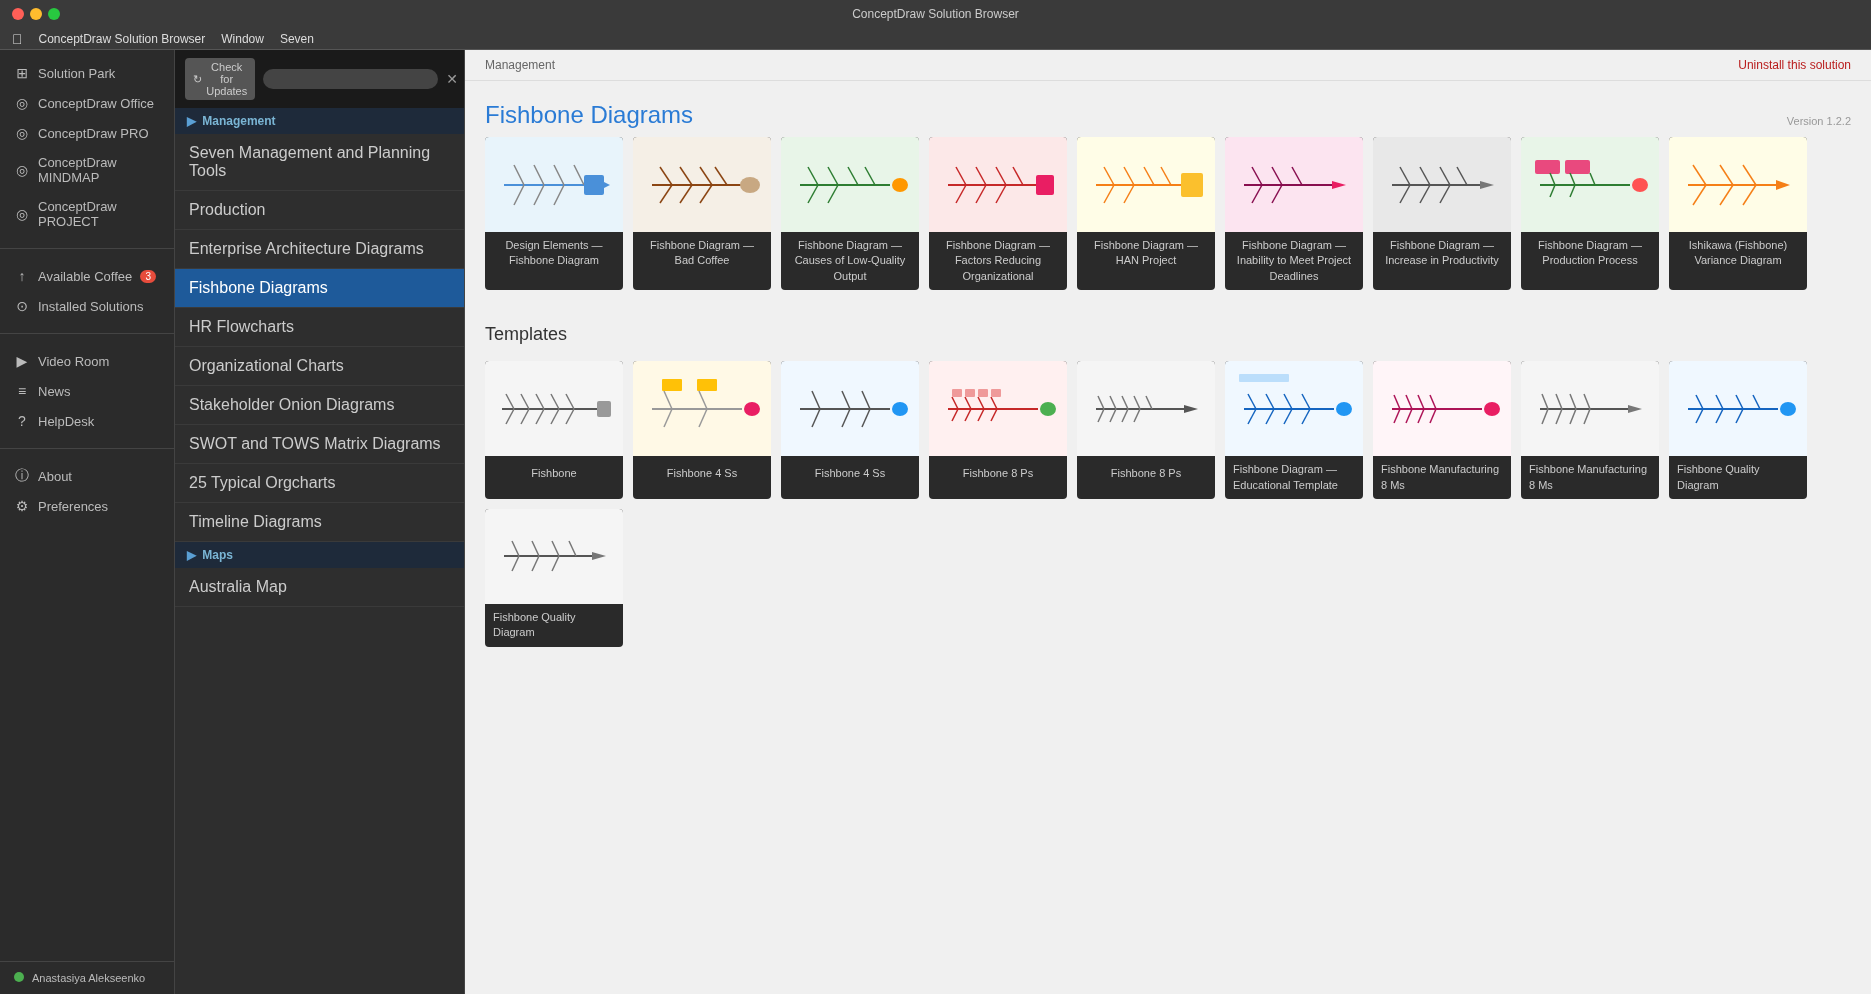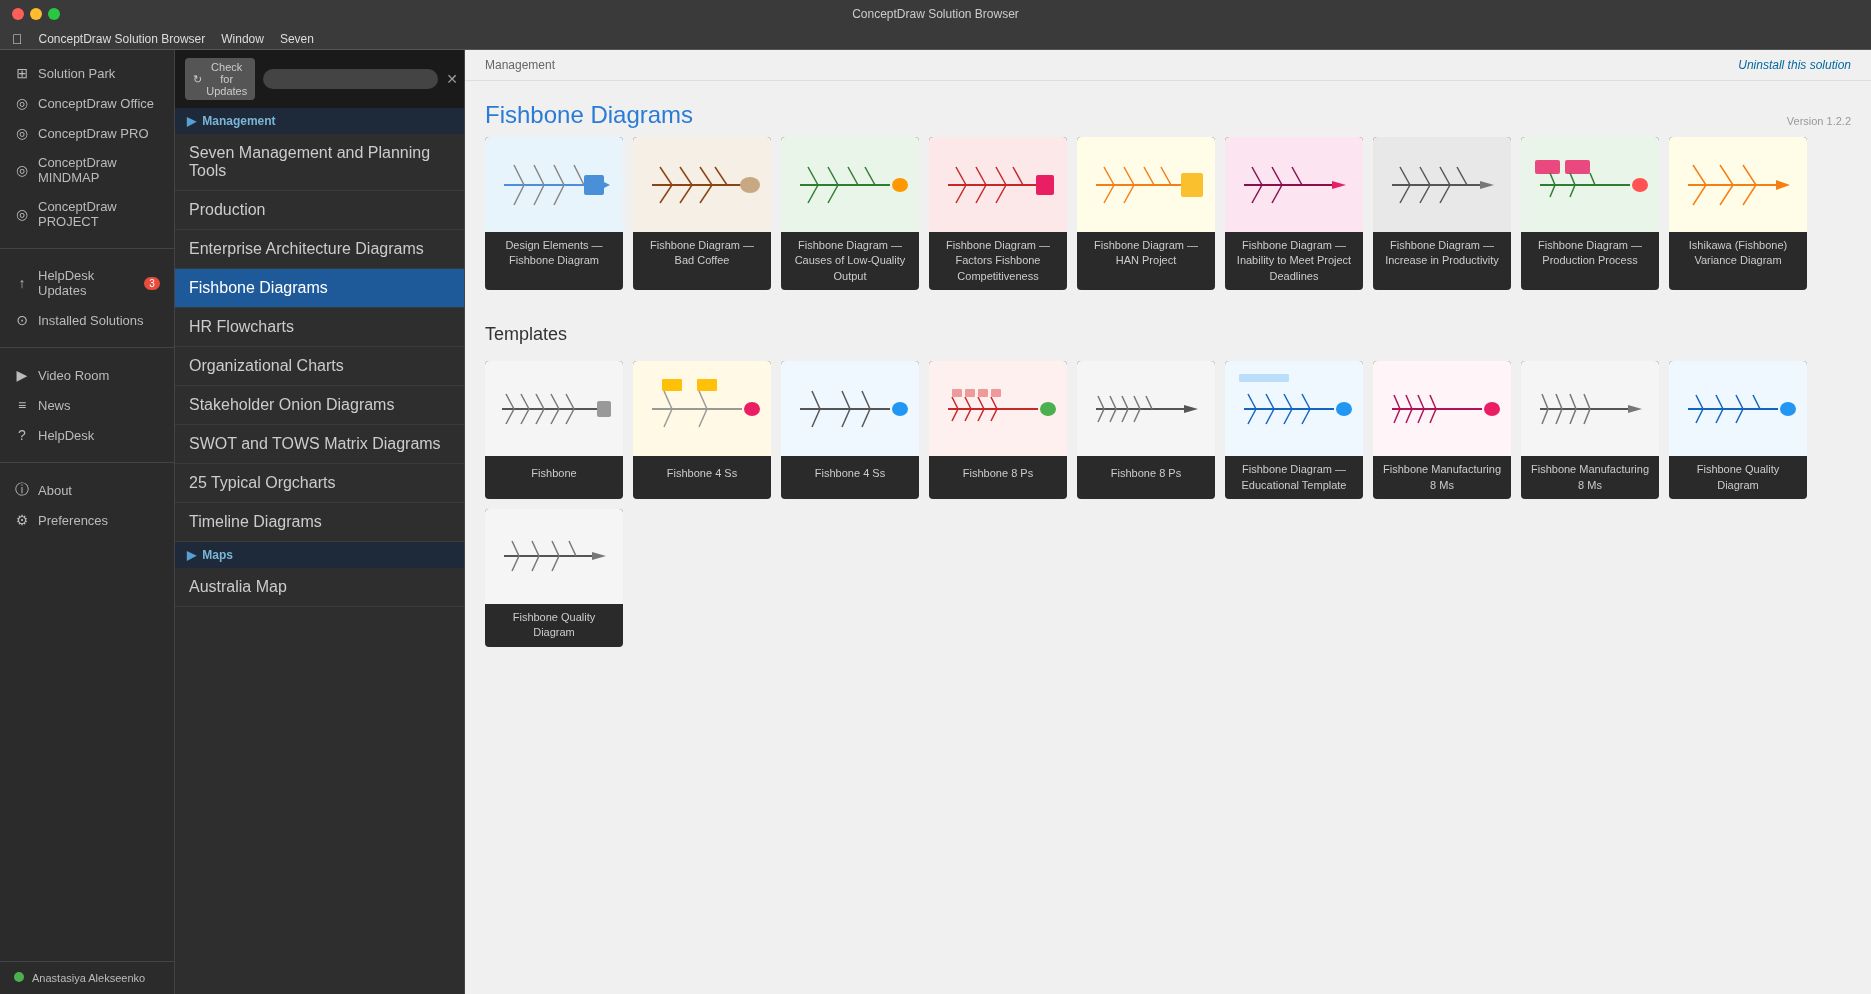--- a/index.html
+++ b/index.html
@@ -40,36 +40,36 @@
     .middle-category { background: #1e2a3a; color: #7ab5d4; padding: 6px 12px; font-size: 12px; font-weight: 600; display: flex; align-items: center; gap: 6px; }
 
     .middle-list { overflow-y: auto; flex: 1; }
     .middle-item { padding: 10px 14px; border-bottom: 1px solid #3a3a3a; cursor: pointer; color: #ccc; font-size: 16px; }
     .middle-item.active { background: #1e5a9a; color: #fff; }
 
     
     .main-content { flex: 1; background: #f0f0f0; display: flex; flex-direction: column; overflow: hidden; }
     .main-header { background: #f0f0f0; padding: 8px 20px; display: flex; align-items: center; justify-content: space-between; border-bottom: 1px solid #ddd; flex-shrink: 0; }
     .breadcrumb { font-size: 12px; color: #666; }
-    .uninstall-link { font-size: 12px; color: #0369a1; cursor: pointer; font-style: italic; }
+    .uninstall-link { font-size: 12px; color: #b91c1c; cursor: pointer; }
 
     .main-scroll { flex: 1; overflow-y: auto; padding: 20px; background: #f0f0f0; }
     .section-title { font-size: 24px; color: #2a7bd5; font-weight: 400; margin-bottom: 16px; }
     .version-text { font-size: 11px; color: #999; text-align: right; margin-top: -30px; margin-bottom: 10px; }
 
     .diagrams-grid { display: flex; flex-wrap: wrap; gap: 10px; margin-bottom: 34px; }
     .diagram-card { width: 138px; background: #2a2a2a; border-radius: 4px; overflow: hidden; cursor: pointer; }
     .diagram-thumb { width: 138px; height: 95px; background: #fff; display: flex; align-items: center; justify-content: center; overflow: hidden; }
     .diagram-label { padding: 6px 8px; font-size: 11px; color: #ccc; text-align: center; min-height: 40px; display: flex; align-items: center; justify-content: center; line-height: 1.4; }
 
     .templates-title { font-size: 18px; color: #333; font-weight: 400; margin-bottom: 16px; }
     .templates-grid { display: flex; flex-wrap: wrap; gap: 10px; }
     .template-card { width: 138px; background: #2a2a2a; border-radius: 4px; overflow: hidden; cursor: pointer; }
     .template-thumb { width: 138px; height: 95px; background: #fff; display: flex; align-items: center; justify-content: center; overflow: hidden; }
-    .template-label { padding: 6px 8px; font-size: 11px; color: #ccc; text-align: center; min-height: 36px; display: flex; align-items: center; justify-content: center; line-height: 1.4; }
+    .template-label { padding: 6px 8px; font-size: 11px; color: #ccc; min-height: 36px; display: flex; align-items: center; justify-content: center; line-height: 1.4; }
 
     
     .middle-list::-webkit-scrollbar { width: 6px; }
     .middle-list::-webkit-scrollbar-track { background: #2e2e2e; }
     .middle-list::-webkit-scrollbar-thumb { background: #555; border-radius: 3px; }
     .main-scroll::-webkit-scrollbar { width: 8px; }
     .main-scroll::-webkit-scrollbar-track { background: #e0e0e0; }
     .main-scroll::-webkit-scrollbar-thumb { background: #aaa; border-radius: 4px; }
   </style>
 </head>
@@ -115,21 +115,21 @@
         <span class="sidebar-icon">◎</span>
         <span>ConceptDraw PROJECT</span>
       </div>
     </div>
 
     <div class="sidebar-divider"></div>
 
     <div class="sidebar-section">
       <div class="sidebar-item">
         <span class="sidebar-icon">↑</span>
-        <span>HelpDesk Updates</span>
+        <span>Available Coffee</span>
         <span class="sidebar-badge">3</span>
       </div>
       <div class="sidebar-item">
         <span class="sidebar-icon">⊙</span>
         <span>Installed Solutions</span>
       </div>
     </div>
 
     <div class="sidebar-divider"></div>
 
@@ -272,21 +272,21 @@
               <rect x="98" y="30" width="18" height="20" rx="2" fill="#e91e63"></rect>
               <line x1="28" y1="40" x2="18" y2="22" stroke="#c62828" stroke-width="1.5"></line>
               <line x1="48" y1="40" x2="38" y2="22" stroke="#c62828" stroke-width="1.5"></line>
               <line x1="68" y1="40" x2="58" y2="22" stroke="#c62828" stroke-width="1.5"></line>
               <line x1="85" y1="40" x2="75" y2="22" stroke="#c62828" stroke-width="1.5"></line>
               <line x1="28" y1="40" x2="18" y2="58" stroke="#c62828" stroke-width="1.5"></line>
               <line x1="48" y1="40" x2="38" y2="58" stroke="#c62828" stroke-width="1.5"></line>
               <line x1="68" y1="40" x2="58" y2="58" stroke="#c62828" stroke-width="1.5"></line>
             </svg>
           </div>
-          <div class="diagram-label">Fishbone Diagram — Factors Fishbone Competitiveness</div>
+          <div class="diagram-label">Fishbone Diagram — Factors Reducing Organizational</div>
         </div>
 
         <div class="diagram-card">
           <div class="diagram-thumb" style="background:#fffde7;">
             <svg width="120" height="80" viewBox="0 0 120 80">
               <line x1="10" y1="40" x2="100" y2="40" stroke="#f57f17" stroke-width="2"></line>
               <rect x="95" y="28" width="22" height="24" rx="2" fill="#fbc02d"></rect>
               <line x1="28" y1="40" x2="18" y2="22" stroke="#f57f17" stroke-width="1.5"></line>
               <line x1="48" y1="40" x2="38" y2="22" stroke="#f57f17" stroke-width="1.5"></line>
               <line x1="68" y1="40" x2="58" y2="22" stroke="#f57f17" stroke-width="1.5"></line>

